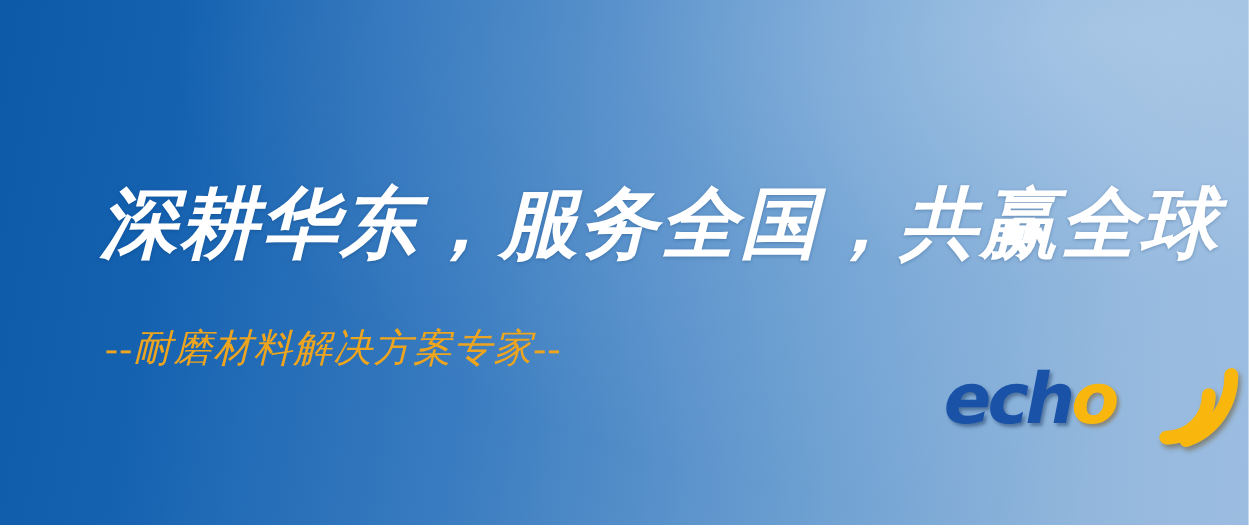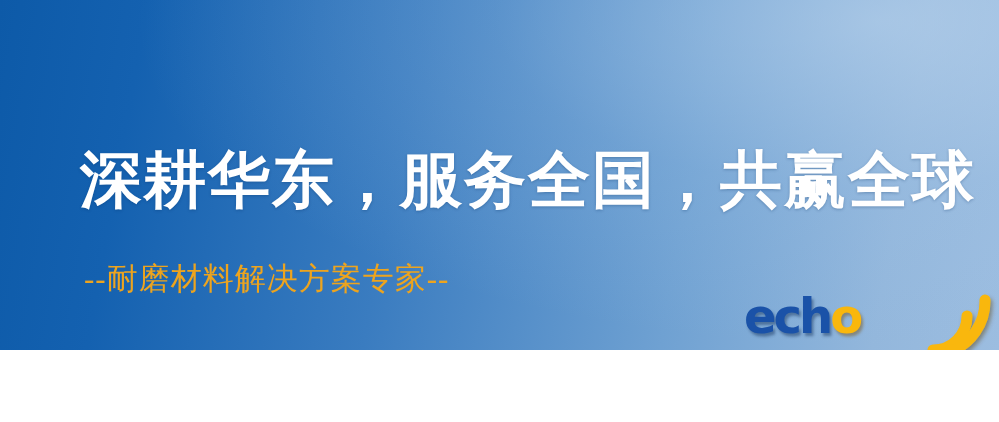--- a/index.html
+++ b/index.html
@@ -9,29 +9,30 @@
   body {
     width: 999px;
     height: 422px;
     overflow: hidden;
     font-family: "Liberation Sans", sans-serif;
   }
 
   #banner {
     position: relative;
     width: 999px;
-    height: 350px;
+    height: 420px;
     overflow: hidden;
     background: linear-gradient(100deg,
         #0d5aa8 0%,
         #1461b0 14%,
         #3a7cc0 40%,
         #6fa1d2 68%,
         #93b7dc 88%,
         #9cbde0 100%);
+    font-style: italic;
   }
 
   
   #banner::after {
     content: "";
     position: absolute;
     inset: 0;
     background: radial-gradient(120% 150% at 88% 6%,
         rgba(190, 214, 238, 0.55) 0%,
         rgba(160, 195, 230, 0.22) 32%,
@@ -81,26 +82,26 @@
   .logo-wordmark {
     position: absolute;
     left: 0;
     top: 0;
     width: 252px;
     height: 78px;
   }
 
   .logo-echo {
     position: absolute;
-    left: 0;
+    left: 11px;
     top: -4px;
     margin: 0;
     font-family: "DejaVu Sans", sans-serif;
     font-weight: bold;
-    font-size: 48px;
+    font-size: 56px;
     line-height: 1;
     letter-spacing: -3px;
     color: #1a52a8;
     text-shadow: 2px 3px 3px rgba(12, 40, 82, 0.45);
   }
 
   .logo-o {
     color: #f9b70d;
     text-shadow: 2px 3px 3px rgba(120, 78, 8, 0.45);
   }

